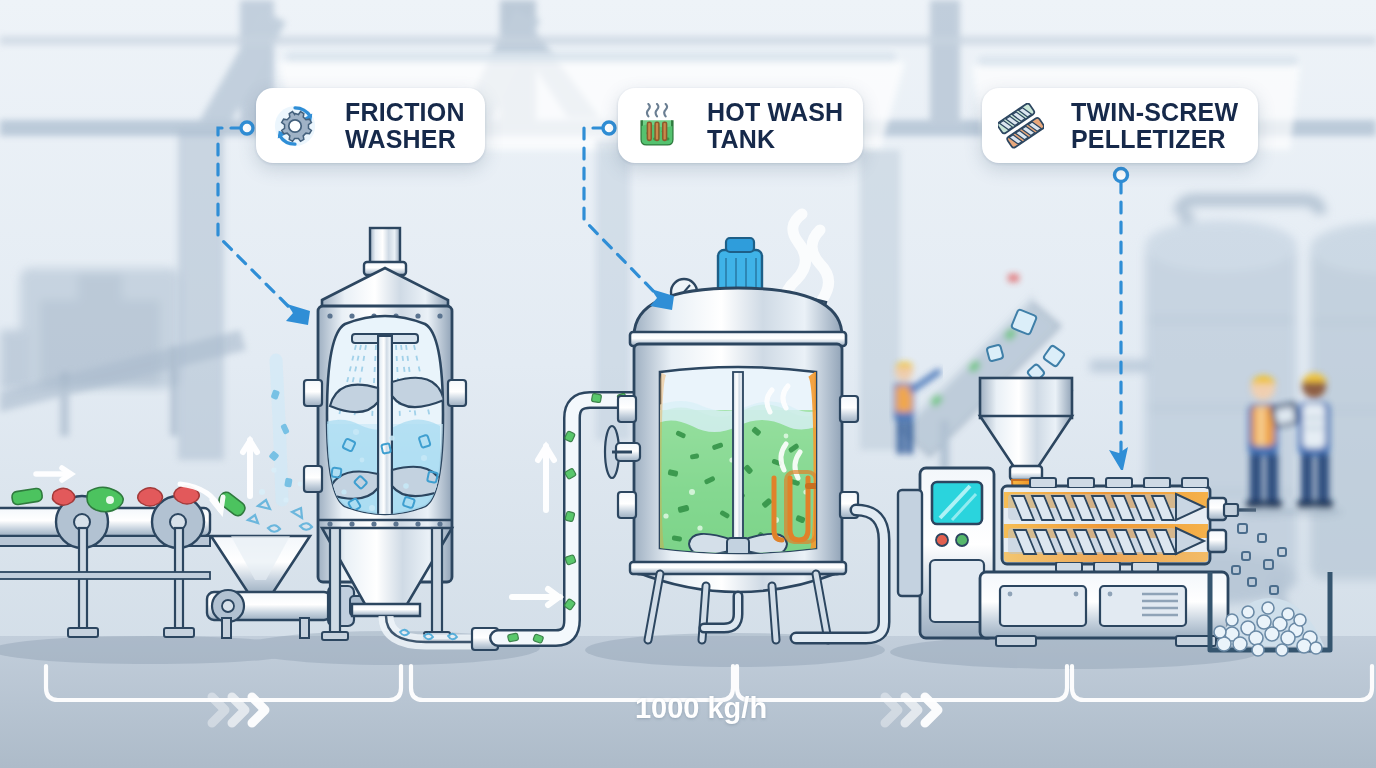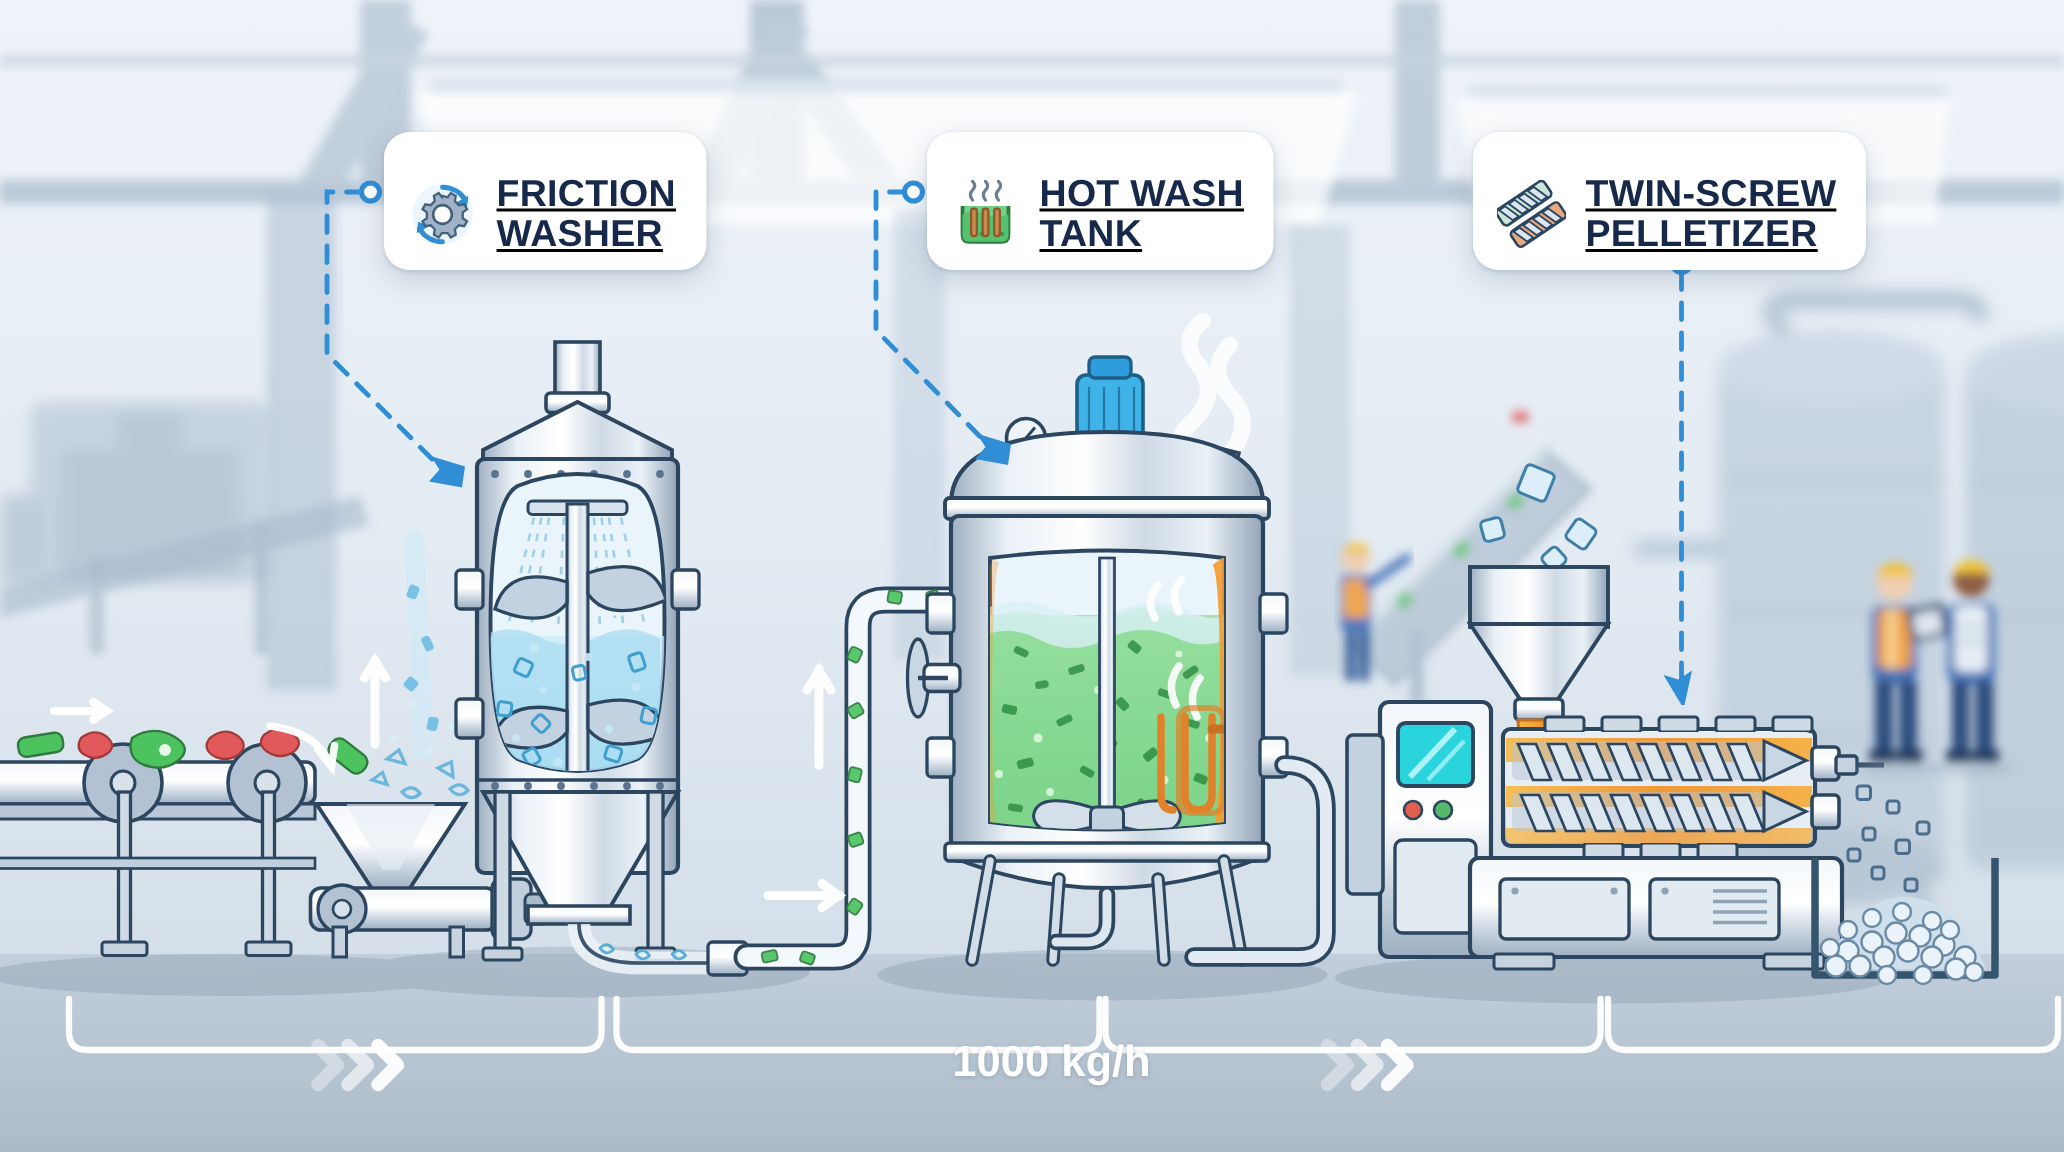--- a/index.html
+++ b/index.html
@@ -8,21 +8,21 @@
 
   #stage { position:relative; width:1376px; height:768px; overflow:hidden;
     background:linear-gradient(180deg,#eef3f8 0%,#e6edf4 22%,#dde6ef 44%,#ccd7e2 62%,#bdc9d6 75%,#b4c1ce 100%); }
 
   .layer { position:absolute; left:0; top:0; width:1376px; height:768px; }
   svg.layer { overflow:visible; }
 
   
   .card { position:absolute; background:#fff; border-radius:17px;
     box-shadow:0 6px 18px rgba(70,95,125,.22), 0 1px 3px rgba(70,95,125,.18);
-    display:flex; align-items:center; gap:13px; padding:28px 20px 11px 16px;text-decoration:underline; }
+    display:flex; align-items:center; gap:27px; padding:11px 20px 11px 16px; }
   .card .ico { width:46px; height:46px; flex:0 0 46px; }
   .card .txt { font-size:25px; line-height:1.06; font-weight:bold;
     color:#16294a; letter-spacing:.2px; white-space:pre-line; }
 
   #card1 { left:256px; top:88px; }
   #card2 { left:618px; top:88px; }
   #card3 { left:982px; top:88px; }
 
   .thru { position:absolute; left:13px; width:100%; text-align:center;
     color:#ffffff; font-size:29px; font-weight:bold;

